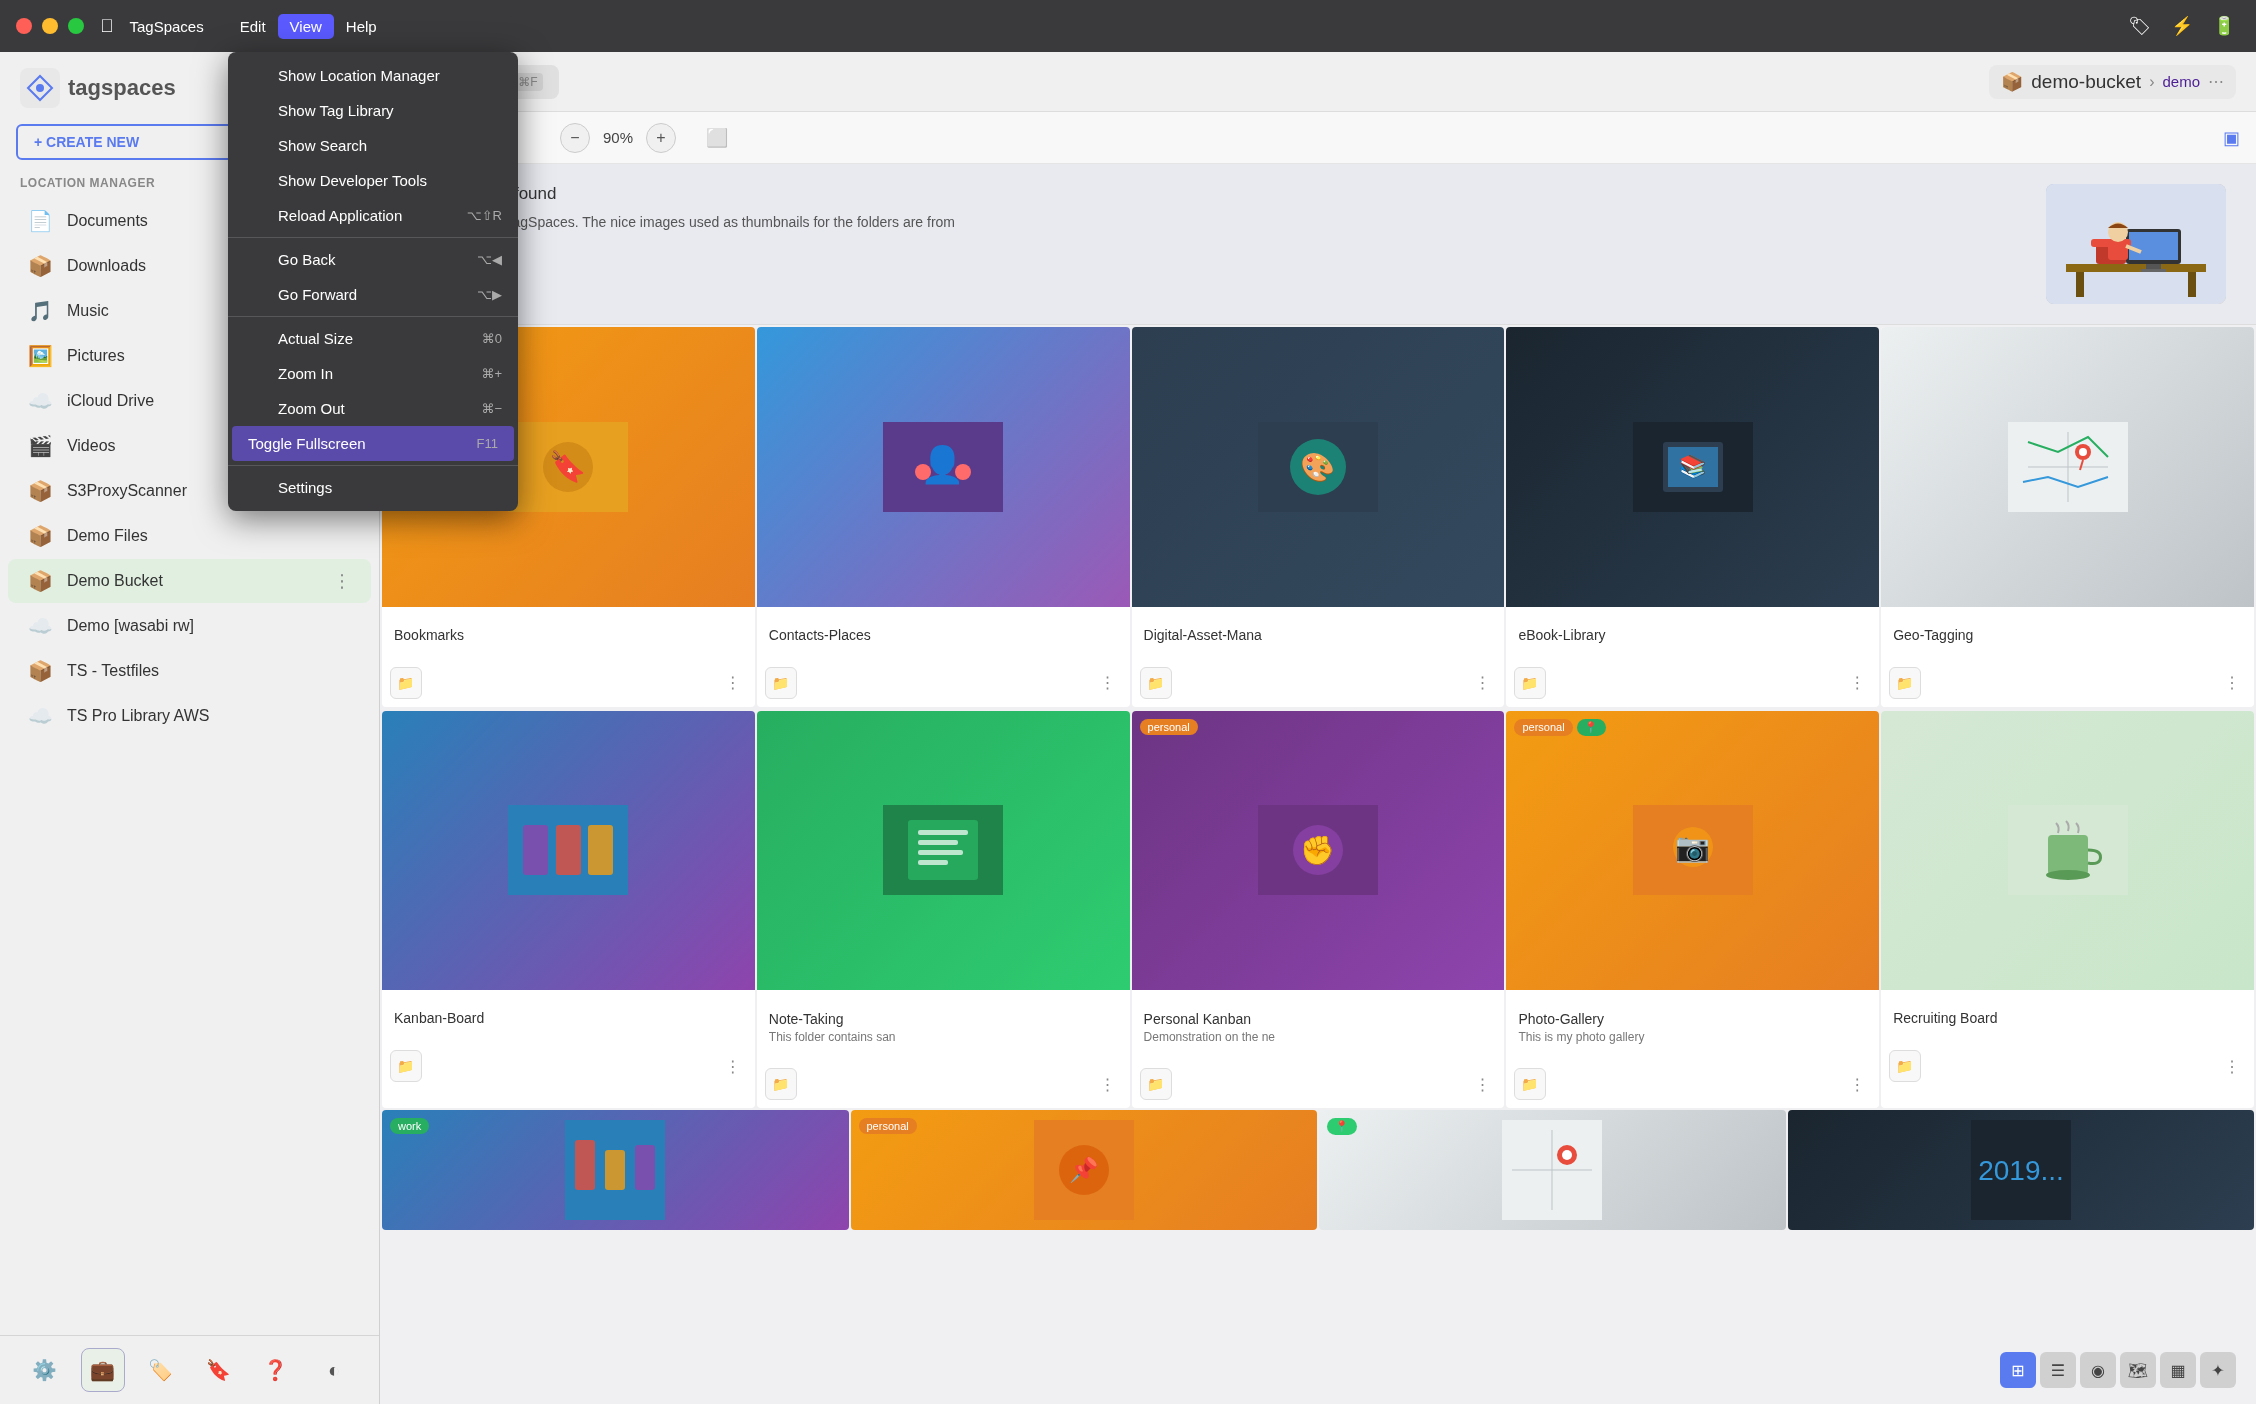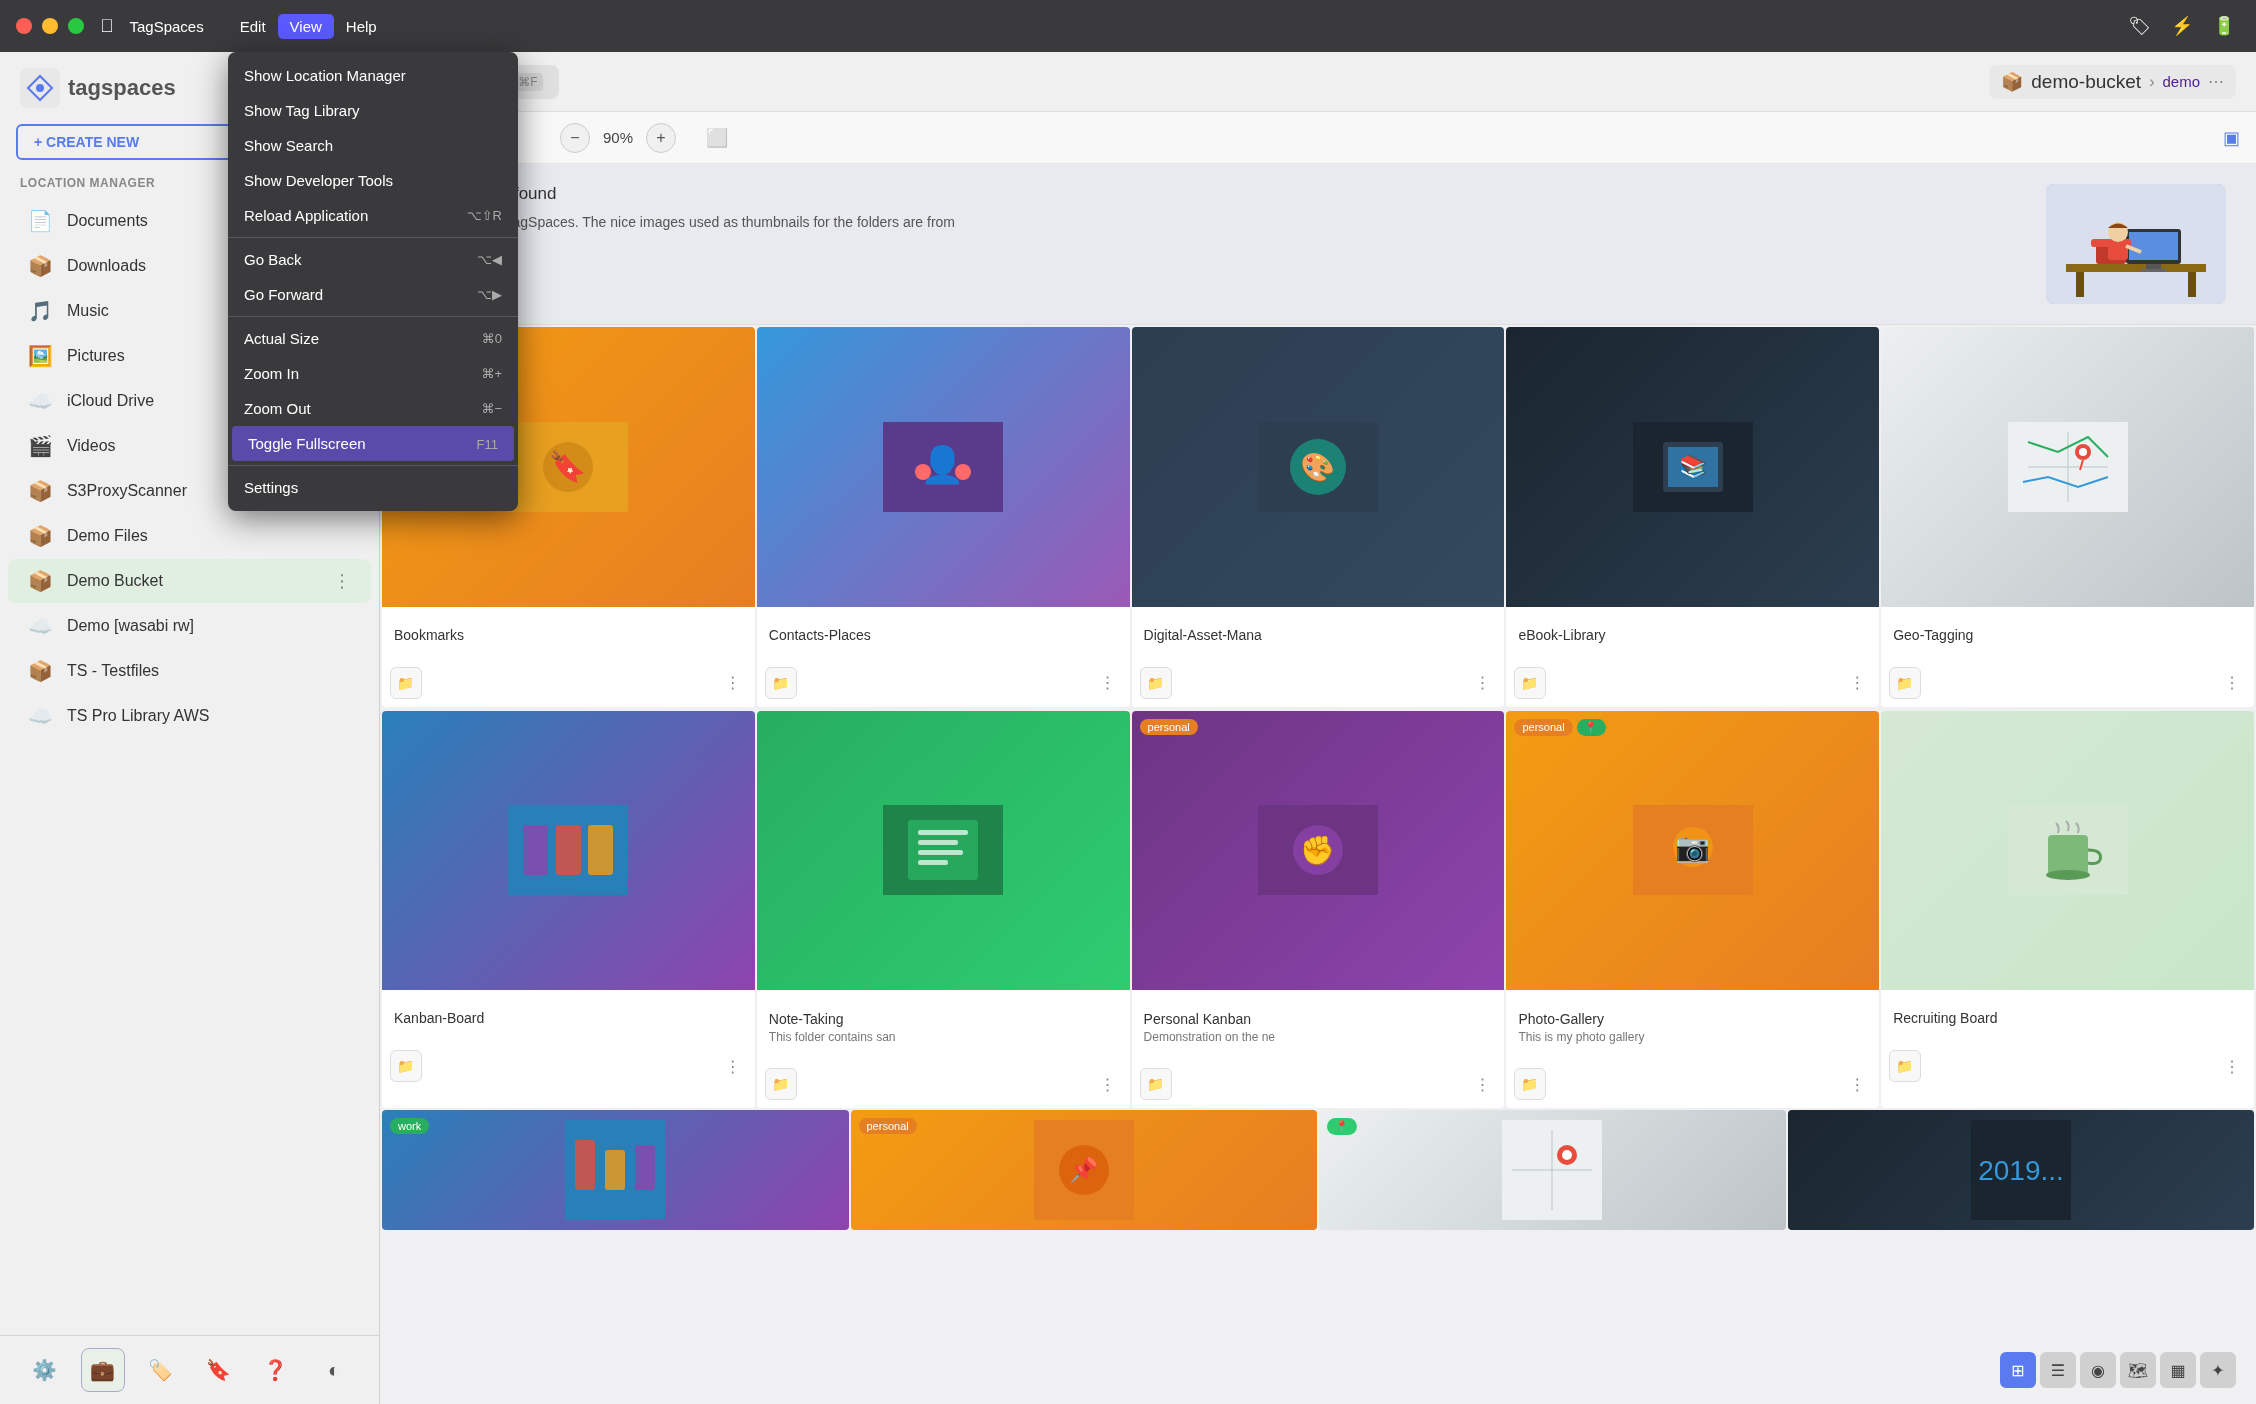--- a/index.html
+++ b/index.html
@@ -469,26 +469,26 @@
       z-index: 200;
     }
     .dropdown-item {
       display: flex;
       align-items: center;
       justify-content: space-between;
       padding: 9px 16px;
       cursor: pointer;
       color: #fff;
       font-size: 15px;
+      margin-left: 34px;
     }
     .dropdown-item.highlighted {
       background: #5a4aaa;
       border-radius: 4px;
       margin: 0 4px;
-      align-items: flex-end;
     }
     .dropdown-separator {
       height: 1px;
       background: rgba(255,255,255,0.15);
       margin: 4px 0;
     }
     .dropdown-shortcut {
       color: #aaa;
       font-size: 13px;
       display: flex;

